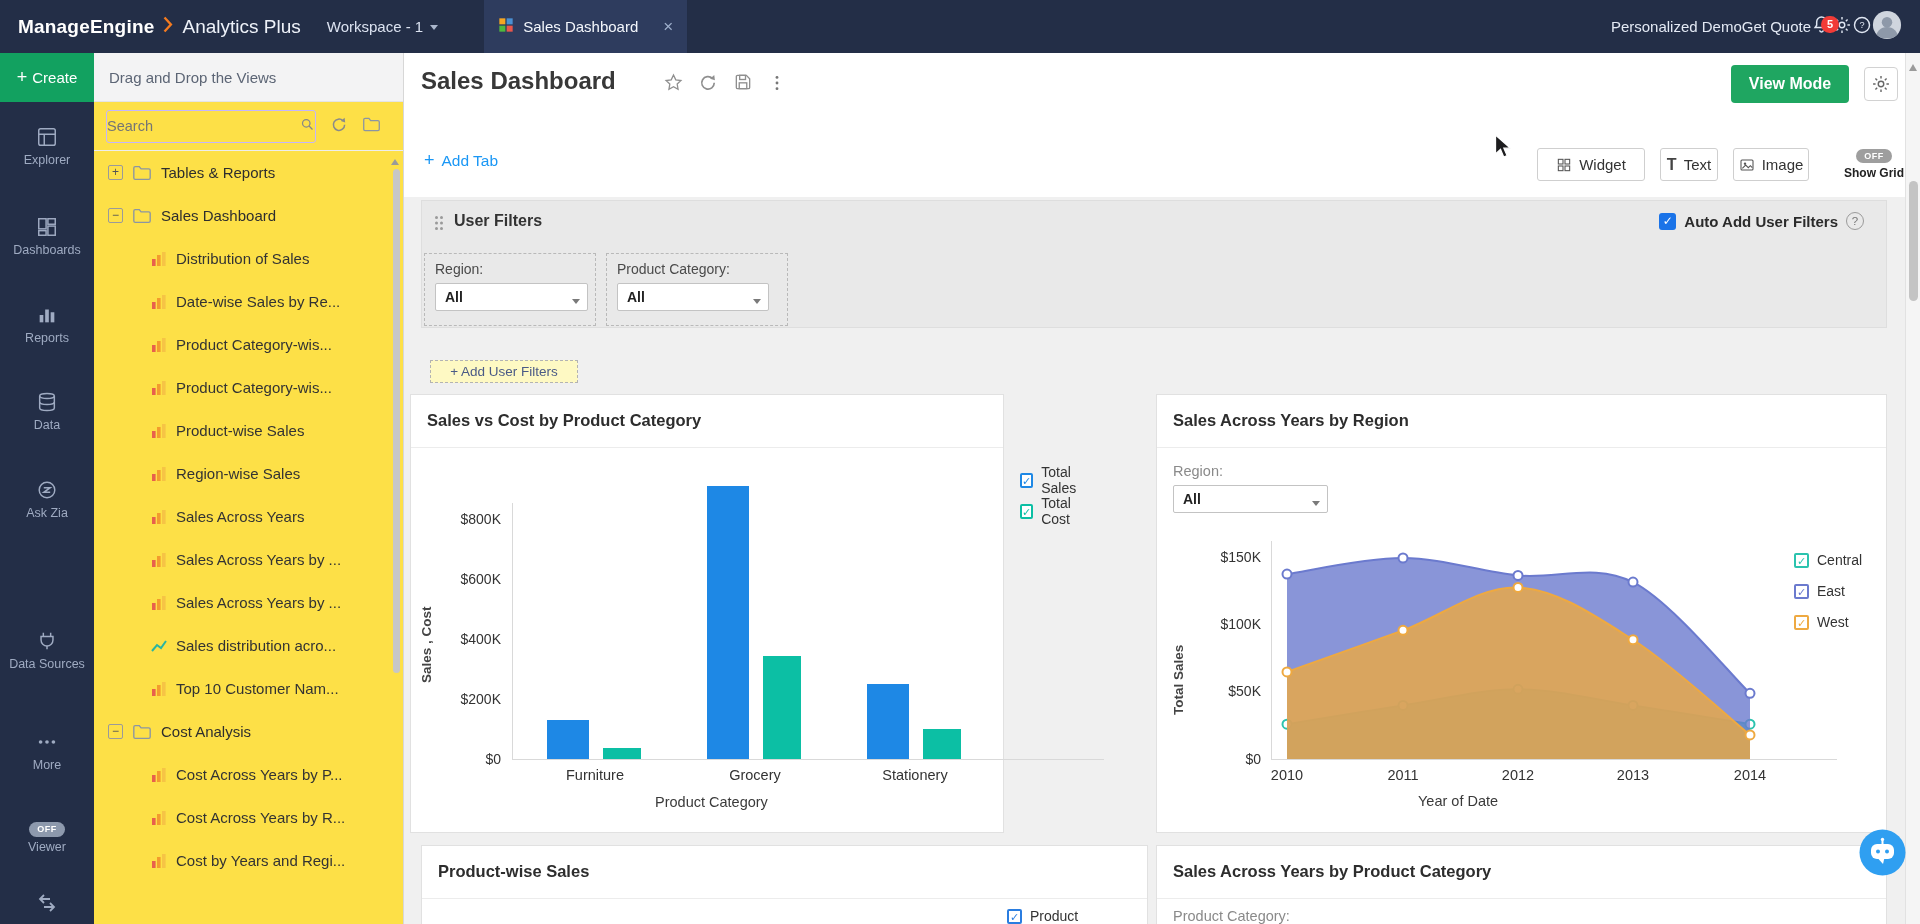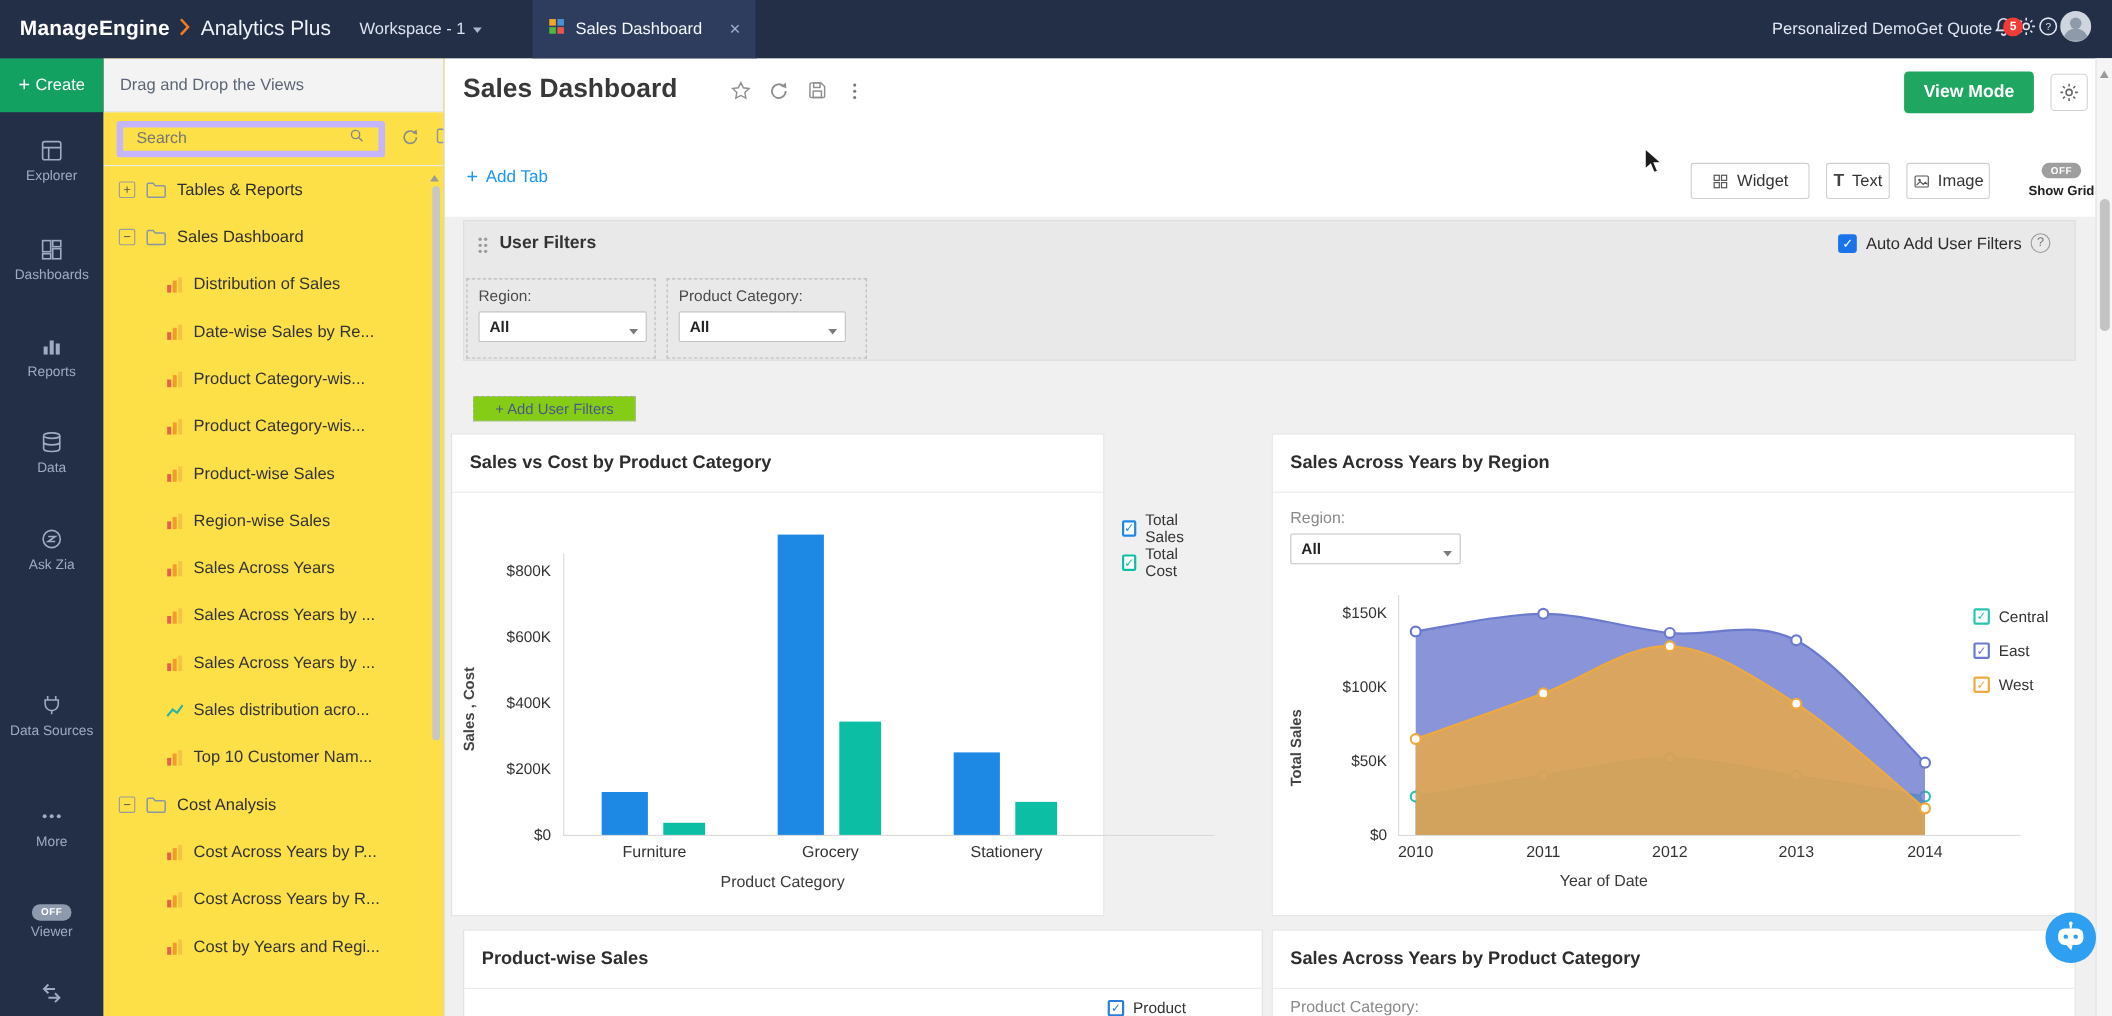--- a/index.html
+++ b/index.html
@@ -24,21 +24,21 @@
 #sidebar{position:absolute;top:53px;left:0;width:94px;height:871px;background:#232e47;z-index:3}
 .create-btn{width:94px;height:49px;background:#12a160;color:#fff;font-size:15px;display:flex;align-items:center;justify-content:center;gap:5px;cursor:pointer}
 .plus::before{content:"+";font-size:18px}
 .sbi{position:absolute;width:94px;text-align:center;color:#9fabc2;font-size:12.5px;line-height:1.25;cursor:pointer}
 .sbi svg{display:block;margin:0 auto 5px}
 .pill{display:inline-block;background:#8d99ad;color:#fff;font-size:9px;font-weight:bold;border-radius:8px;padding:2px 8px;letter-spacing:.5px}
 
 #treepanel{position:absolute;top:53px;left:94px;width:310px;height:871px;background:#fde047;border-right:1px solid #d7d7d7;overflow:hidden;z-index:2}
 .tp-head{height:49px;background:#f3f3f4;border-bottom:1px solid #e4e4e4;font-size:15px;color:#5c6575;line-height:49px;padding-left:15px}
 .tp-search{height:49px;border-bottom:1px solid #ededed;display:flex;align-items:center;padding:0 12px;gap:14px}
-.search-box{flex:0 0 200px;height:33px;border:6px solid #c4b5fd;border-radius:3px;display:flex;align-items:center;padding:0 12px;gap:6px}
+.search-box{flex:0 0 200px;height:33px;border:1px solid #c4b5fd;border-radius:3px;display:flex;align-items:center;padding:0 0;gap:6px}
 .search-box input{border:none;outline:none;flex:1;font-size:14.5px;color:#555;background:transparent;min-width:0}
 .tree-list{position:absolute;top:98px;left:0;width:310px;height:773px;overflow:hidden}
 .trow{height:43px;display:flex;align-items:center;gap:9px;padding-left:14px;cursor:pointer}
 .trow.item{padding-left:57px}
 .expander{width:15px;height:15px;border:1px solid #9a9a9a;border-radius:2px;font-size:12px;line-height:13px;text-align:center;color:#555;flex:0 0 15px}
 .fname{font-size:15px;color:#2e2e2e}
 .iname{font-size:15px;color:#333;white-space:nowrap}
 .tree-sb{position:absolute;right:3px;top:116px;width:7px;height:504px;background:#c7c7c7;border-radius:4px;cursor:pointer}
 .sb-up{position:absolute;right:4px;top:102px;width:0;height:0;border:4px solid transparent;border-bottom:6px solid #9a9a9a}
 
@@ -53,27 +53,27 @@
 .t-ic{font-size:16px;font-weight:bold;color:#444}
 .showgrid{position:absolute;left:1437px;top:92px;width:66px;text-align:center;cursor:pointer}
 .sg-label{font-size:12px;font-weight:bold;color:#222;margin-top:3px}
 
 .uf-card{position:absolute;left:17px;top:147px;width:1466px;height:128px;background:#e9e9e9;border:1px solid #dedede}
 .drag-dots{position:absolute;left:12px;top:14px;cursor:grab}
 .uf-title{position:absolute;left:32px;top:11px;font-size:16px;font-weight:bold;color:#333}
 .uf-right{position:absolute;right:22px;top:11px;display:flex;align-items:center;gap:8px}
 .cbx{width:17px;height:17px;background:#1a73e8;border-radius:3px;color:#fff;font-size:12px;line-height:17px;text-align:center;cursor:pointer}
 .cbx::after{content:"✓"}
-.uf-auto{font-size:15px;font-weight:normal;color:#2b2b2b}
+.uf-auto{font-size:15px;font-weight:bold;color:#2b2b2b}
 .help-c{width:18px;height:18px;border:1px solid #9b9b9b;border-radius:50%;color:#777;font-size:11.5px;line-height:16px;text-align:center;cursor:pointer}
 .fbox{position:absolute;top:52px;height:73px;border:1px dashed #b9b9b9;padding:7px 10px}
 .flabel{font-size:14px;color:#4a4a4a}
 .sel{position:relative;margin-top:6px;background:#fff;border:1px solid #c3c3c3;border-radius:2px;height:28px;font-size:14px;font-weight:bold;color:#222;line-height:26px;padding:0 22px 0 9px;cursor:pointer}
 .sel .caret{position:absolute;right:7px;top:10px;border-top-color:#7a7a7a}
-.add-uf{position:absolute;left:26px;top:307px;width:148px;height:23px;border:1px dashed #b3b3b3;font-size:13.5px;color:#4a5a86;text-align:center;line-height:21px;background:#84cc16;cursor:pointer}
+.add-uf{position:absolute;left:26px;top:307px;width:148px;height:23px;border:1px dashed #b3b3b3;font-size:13.5px;color:#4a5a86;text-align:center;line-height:21px;background:#fef9c3;cursor:pointer}
 
 .card{position:absolute;background:#fff;border:1px solid #e1e1e1}
 .card-title{position:absolute;left:16px;top:16px;font-size:16.5px;font-weight:bold;color:#2d2d2d}
 .card-div{position:absolute;left:0;top:52px;width:100%;height:1px;background:#ececec}
 .ytick{position:absolute;width:60px;text-align:right;font-size:14px;color:#333}
 .xtick{position:absolute;text-align:center;font-size:14.5px;color:#333}
 .axis-label-y{position:absolute;writing-mode:vertical-rl;transform:rotate(180deg);font-size:13.5px;color:#444;font-weight:bold;text-align:center}
 .axis-label-x{position:absolute;width:200px;text-align:left;font-size:14.5px;color:#3a3a3a}
 .vline{position:absolute;width:1px;background:#d9d9d9}
 .hline{position:absolute;height:1px;background:#d9d9d9}

